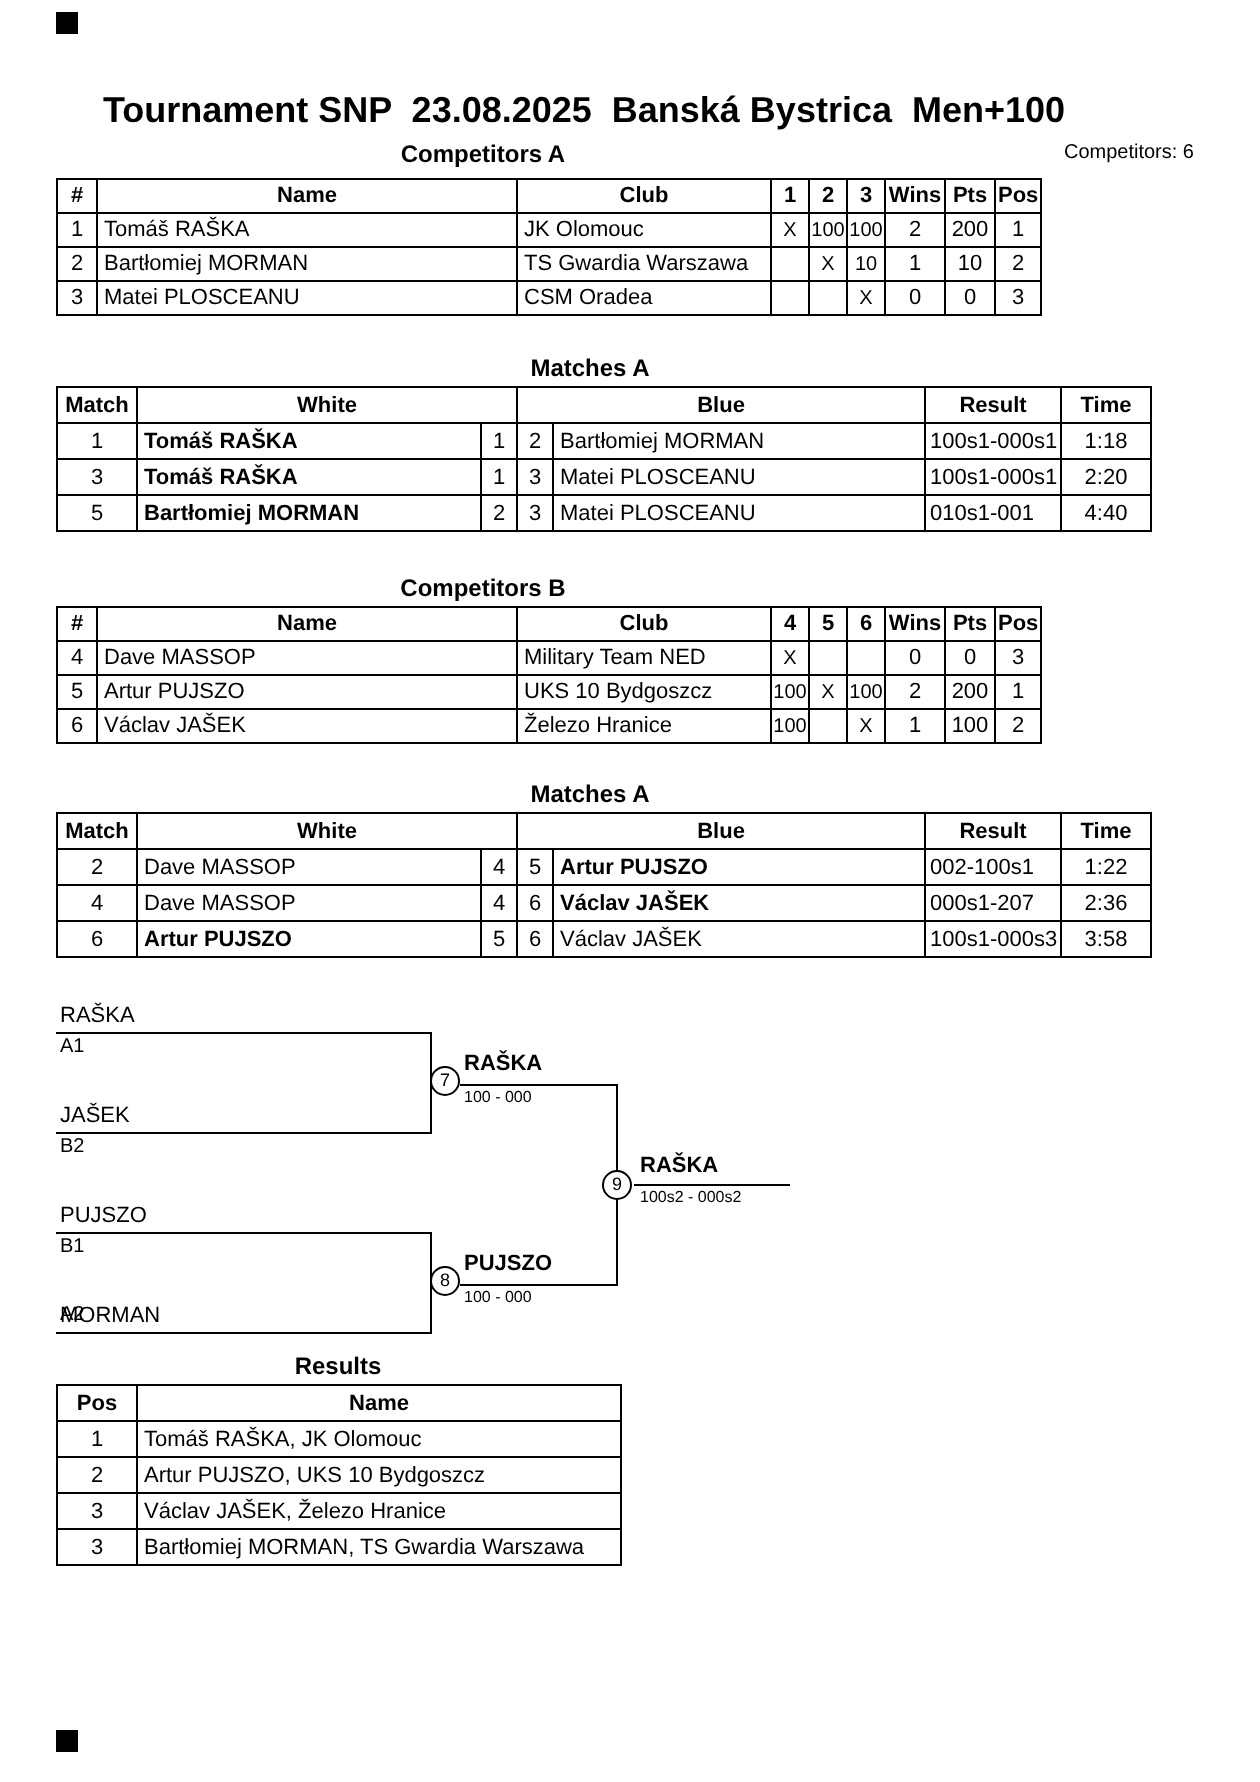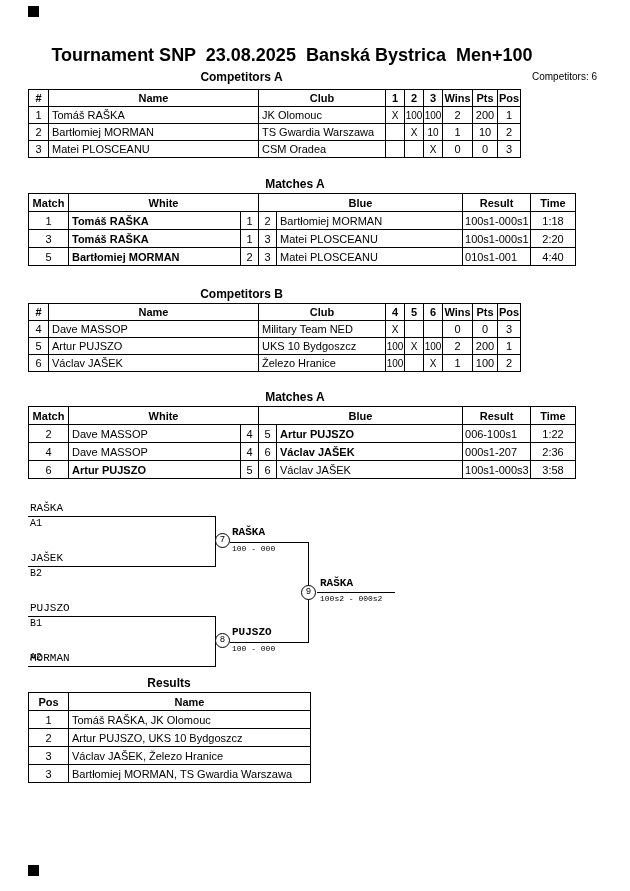--- a/index.html
+++ b/index.html
@@ -21,21 +21,21 @@
     overflow:hidden; white-space:nowrap; vertical-align:middle; text-align:left;
   }
   th { text-align:center; font-weight:bold; padding:0 1px; }
   .comp td,.comp th { height:17px; }
   .match td,.match th { height:18px; }
   .res td,.res th { height:18px; }
   td.c { text-align:center; padding:0; }
   td.r { text-align:left; padding:0 2px; }
   td.b { font-weight:bold; }
   td.sm { font-size:10px; }
-  .bracket { position:absolute; left:28px; top:498px; width:420px; height:185px;font-family:Liberation Mono, monospace; }
+  .bracket { position:absolute; left:28px; top:498px; width:420px; height:185px; }
   .bk-name { position:absolute; font-size:11px; white-space:nowrap; }
   .bk-seed { position:absolute; font-size:10px; }
   .bk-score { position:absolute; font-size:8px; white-space:nowrap; }
   .lh { position:absolute; height:0; border-top:1px solid #000; }
   .lv { position:absolute; width:0; border-left:1px solid #000; }
   .bk-circle {
     position:absolute; width:15px; height:15px; border:1px solid #000; border-radius:50%;
     background:#fff; font-size:9px; line-height:13px; text-align:center; z-index:2;
   }
 </style>
@@ -249,21 +249,21 @@
       <th>Time</th>
     </tr>
   </thead>
   <tbody>
     <tr>
       <td class="c">2</td>
       <td>Dave MASSOP</td>
       <td class="c">4</td>
       <td class="c">5</td>
       <td class="b">Artur PUJSZO</td>
-      <td class="r">006-100s1</td>
+      <td class="r">002-100s1</td>
       <td class="c">1:22</td>
     </tr>
     <tr>
       <td class="c">4</td>
       <td>Dave MASSOP</td>
       <td class="c">4</td>
       <td class="c">6</td>
       <td class="b">Václav JAŠEK</td>
       <td class="r">000s1-207</td>
       <td class="c">2:36</td>

